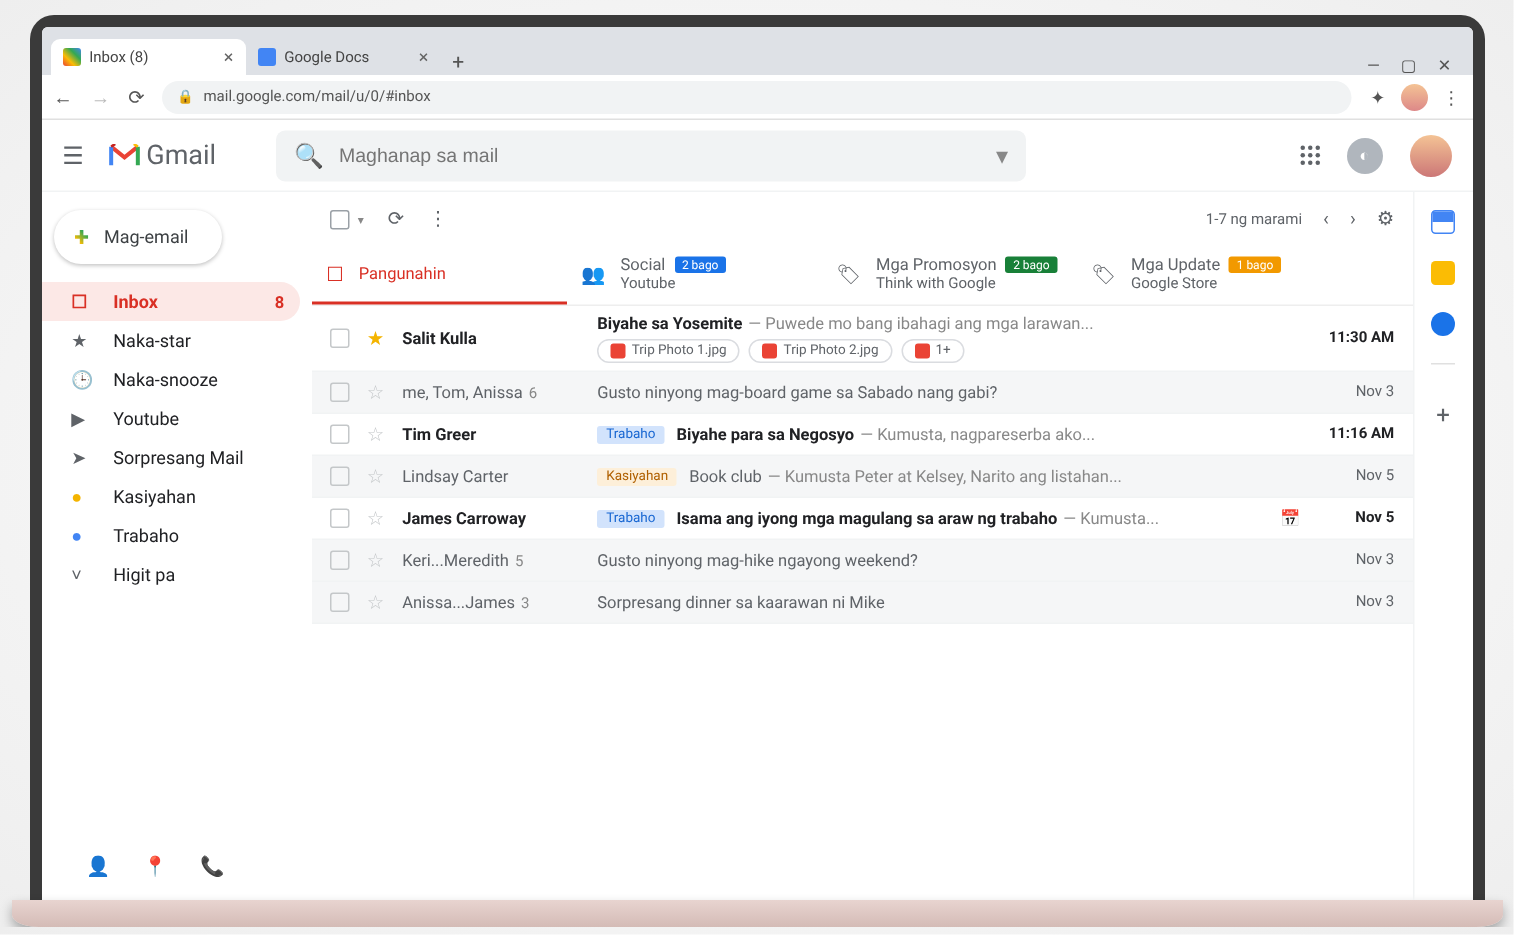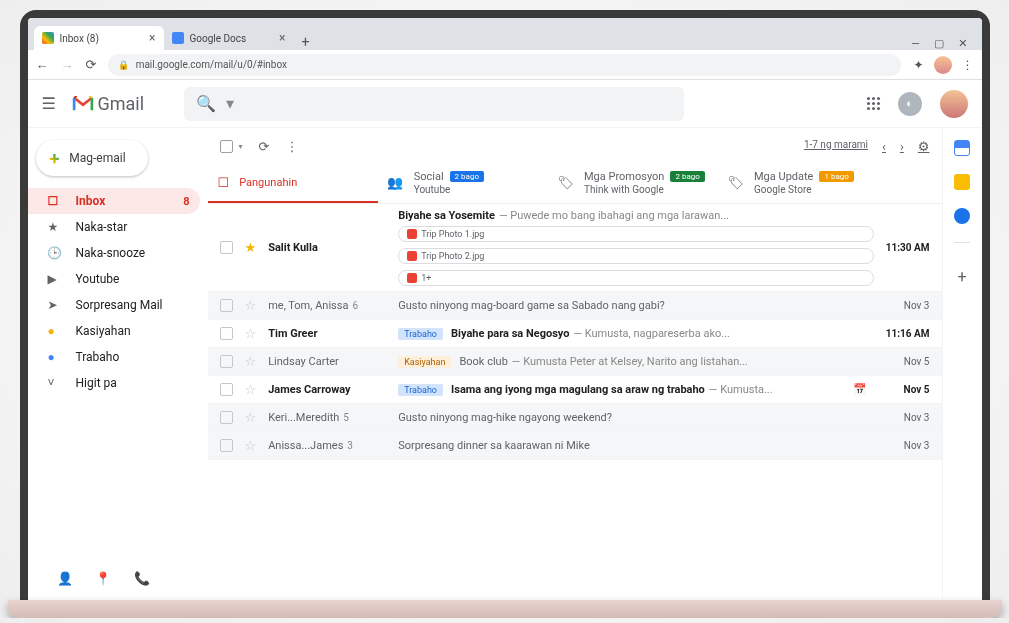--- a/index.html
+++ b/index.html
@@ -48,21 +48,21 @@
 .sidebar-item.active { background: #fce8e6; color: #d93025; font-weight: bold; }
 .sidebar-item .count { margin-left: auto; font-size: 11px; }
 .sidebar-icon { width: 14px; font-size: 12px; color: #5f6368; }
 .sidebar-item.active .sidebar-icon { color: #d93025; }
 .sidebar-bottom { margin-top: auto; display: flex; gap: 22px; padding: 10px 0 6px 30px; color: #5f6368; font-size: 13px; }
 .sidebar-bottom span { cursor: pointer; }
 
 .content { flex: 1; display: flex; flex-direction: column; border-left: 0; }
 .toolbar { height: 36px; display: flex; align-items: center; padding: 0 12px; gap: 16px; color: #5f6368; font-size: 12px; }
 .toolbar .cb { width: 13px; height: 13px; border: 1.5px solid #9aa0a6; border-radius: 2px; cursor: pointer; }
-.toolbar .right { margin-left: auto; display: flex; gap: 14px; font-size: 10px; text-decoration: underline; }
+.toolbar .right { margin-left: auto; display: flex; align-items: center; gap: 14px; font-size: 10px; }
 .toolbar span.icon-btn { cursor: pointer; font-size: 13px; }
 
 .category-tabs { display: flex; height: 40px; border-bottom: 1px solid #eee; }
 .cat-tab { flex: 1; max-width: 170px; display: flex; align-items: center; gap: 10px; padding: 0 10px; font-size: 11px; color: #5f6368; cursor: pointer; border-bottom: 2px solid transparent; }
 .cat-tab.active { color: #d93025; border-bottom-color: #d93025; }
 .cat-tab .cat-body { display: flex; flex-direction: column; gap: 1px; }
 .cat-tab .title-row { display: flex; align-items: center; gap: 6px; font-size: 11px; }
 .cat-tab .sub { font-size: 10px; color: #5f6368; }
 .badge { font-size: 8px; padding: 1px 5px; border-radius: 2px; color: #fff; }
 .badge.blue { background: #1a73e8; }
@@ -81,21 +81,21 @@
 .sender .thread-count { font-size: 10px; color: #888; margin-left: 4px; }
 .msg-body { flex: 1; overflow: hidden; display: flex; flex-direction: column; gap: 4px; justify-content: space-between; }
 .msg-line { display: flex; align-items: center; gap: 4px; overflow: hidden; white-space: nowrap; }
 .chip { font-size: 9px; padding: 1px 6px; border-radius: 2px; margin-right: 4px; }
 .chip.blue { background: #d2e3fc; color: #1967d2; }
 .chip.yellow { background: #fdefd9; color: #b06000; }
 .subject {}
 .snippet { color: #888; }
 .date { width: 56px; text-align: right; font-size: 10px; flex-shrink: 0; }
 .cal-icon { margin-right: 6px; color: #888; font-size: 11px; }
-.attachments { display: flex; gap: 6px; flex-direction: column; }
+.attachments { display: flex; gap: 6px; }
 .attach-chip { display: flex; align-items: center; gap: 4px; border: 1px solid #dadce0; border-radius: 10px; padding: 2px 8px; font-size: 9px; color: #5f6368; background: #fff; }
 .attach-chip .aimg { width: 10px; height: 10px; background: #ea4335; border-radius: 2px; }
 
 .right-panel { width: 40px; border-left: 1px solid #f1f3f4; display: flex; flex-direction: column; align-items: center; padding: 12px 0; gap: 18px; }
 .rp-icon { width: 16px; height: 16px; border-radius: 3px; cursor: pointer; }
 .rp-cal { background: linear-gradient(#4285f4 50%, #fff 50%); border: 1px solid #4285f4; }
 .rp-keep { background: #fbbc04; }
 .rp-tasks { background: #1a73e8; border-radius: 50%; }
 .rp-plus { font-size: 16px; color: #5f6368; cursor: pointer; margin-top: 6px; }
 .rp-divider { width: 16px; height: 1px; background: #e0e0e0; }
@@ -150,20 +150,21 @@
               <path d="M2 2 L12 10 L22 2" stroke="#ea4335" stroke-width="3" fill="none"></path>
               <path d="M2 2 v14" stroke="#4285f4" stroke-width="3"></path>
               <path d="M22 2 v14" stroke="#34a853" stroke-width="3"></path>
               <path d="M2 2 L5 0" stroke="#c5221f" stroke-width="2"></path>
               <path d="M22 2 L19 0" stroke="#fbbc04" stroke-width="2"></path>
             </svg>
     <span>Gmail</span>
   </div>
   <div class="search-box">
     <span>🔍</span>
+    <input placeholder="Maghanap sa mail" style="">
     <span style="color:#888">▾</span>
   </div>
   <div class="header-right">
     <div class="apps-icon">
       <span></span>
               <span></span>
               <span></span>
               <span></span>
               <span></span>
               <span></span>

